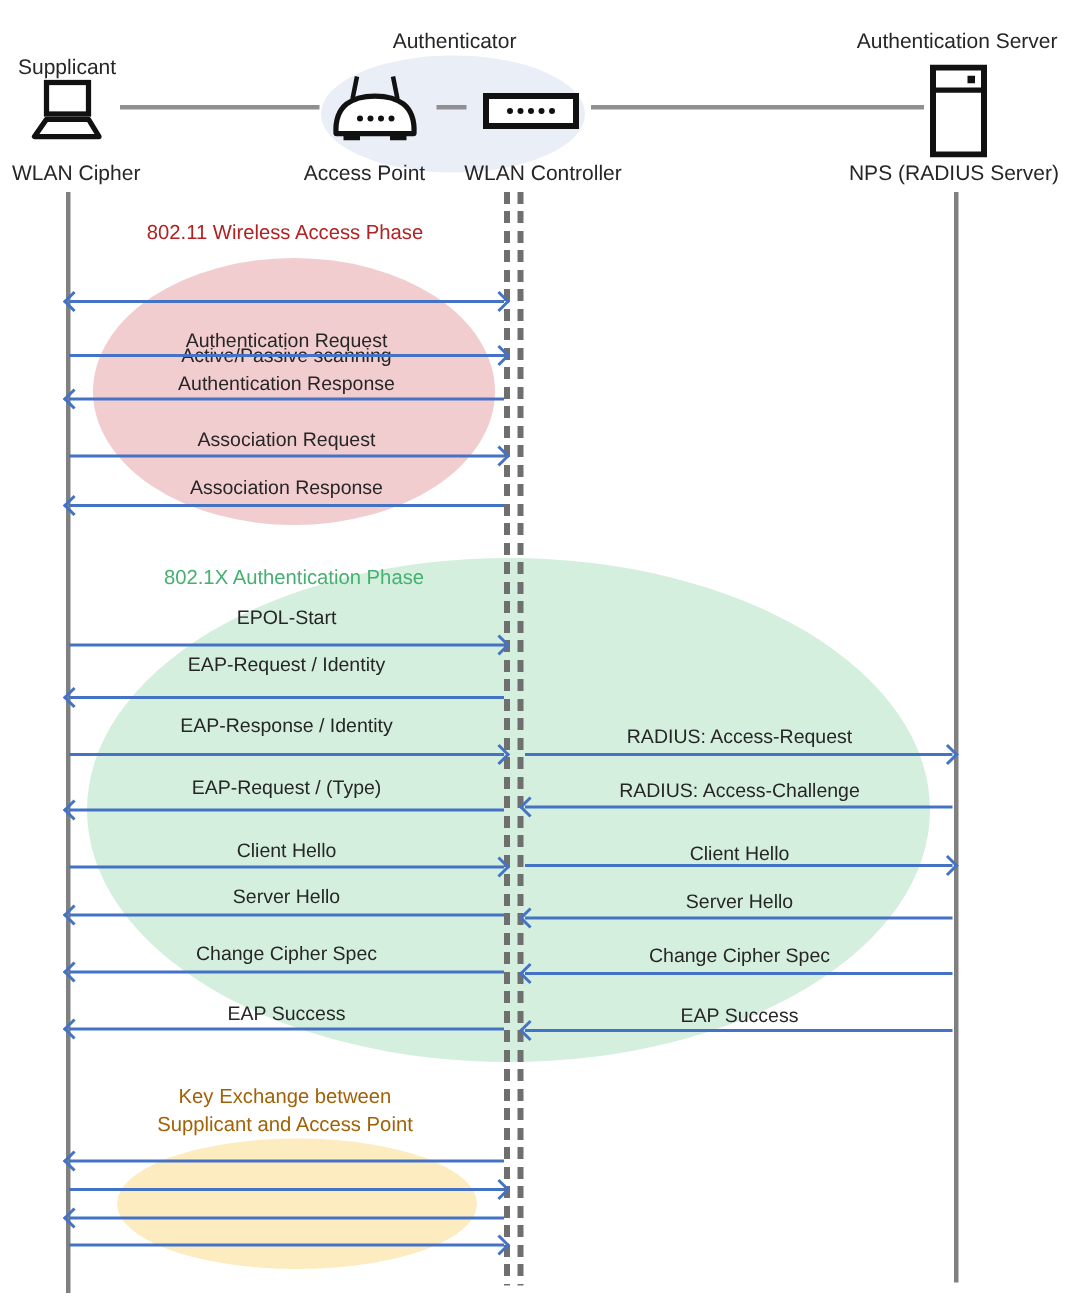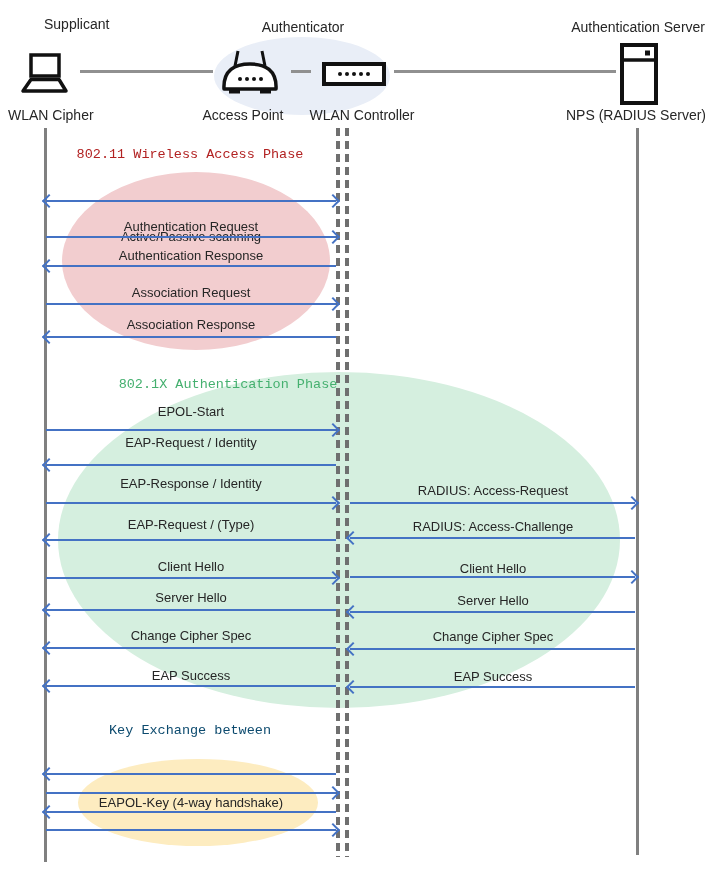--- a/index.html
+++ b/index.html
@@ -9,45 +9,45 @@
   }
   .ellipse{position:absolute;border-radius:50%;z-index:1;}
   .lifeline{position:absolute;width:3px;background:#808080;z-index:2;}
   .lifeline.dashed{
     width:4px;background:repeating-linear-gradient(to bottom,#6f6f6f 0 8px,transparent 8px 13px);
   }
   .hline{position:absolute;height:3px;background:#909090;z-index:2;}
   .icon{position:absolute;z-index:3;}
   .role-label,.device-label{position:absolute;font-size:14px;white-space:nowrap;z-index:4;}
   .centered{transform:translateX(-50%);}
-  .phase-title{position:absolute;font-size:13.5px;white-space:nowrap;z-index:4;transform:translateX(-50%);text-align:left;font-family:Liberation Mono, monospace;}
+  .phase-title{position:absolute;font-size:13.5px;white-space:nowrap;z-index:4;transform:translateX(-50%);text-align:left;}
   .t-red{color:#B22222;}
-  .t-green{color:#45B06F;margin-left:32px;}
-  .t-orange{color:#0c4a6e;}
+  .t-green{color:#45B06F;}
+  .t-orange{color:#a16207;}
   .msg-label{position:absolute;font-size:13px;white-space:nowrap;z-index:5;transform:translateX(-50%);color:#262626;}
   .arrow{position:absolute;height:0;border-top:2px solid #4472C4;z-index:5;}
   .arrow::before,.arrow::after{position:absolute;width:8px;height:8px;top:-6px;}
   .arrow.left::before,.arrow.both::before{
     content:"";left:-2px;border-left:2.5px solid #4472C4;border-bottom:2.5px solid #4472C4;transform:rotate(45deg);
   }
   .arrow.right::after,.arrow.both::after{
     content:"";right:-2px;border-top:2.5px solid #4472C4;border-right:2.5px solid #4472C4;transform:rotate(45deg);
   }
 </style>
 </head>
 <body>
 
 <div class="canvas">
 
   <div class="ellipse" style="left:214px;top:37px;width:176px;height:78px;background:#E9EEF7;"></div>
   <div class="ellipse" style="left:62px;top:172px;width:268px;height:178px;background:#F2CDCF;"></div>
   <div class="ellipse" style="left:58px;top:372px;width:562px;height:336px;background:#D5EFDF;"></div>
   <div class="ellipse" style="left:78px;top:759px;width:240px;height:87px;background:#FDECC0;"></div>
 
-  <div class="role-label" style="left:12px;top:16px;margin-left:32px;">Supplicant</div>
+  <div class="role-label" style="left:12px;top:36px;">Supplicant</div>
   <div class="role-label centered" style="left:303px;top:19px;">Authenticator</div>
   <div class="role-label" style="right:8px;top:19px;text-align:right;">Authentication Server</div>
 
   <div class="hline" style="left:80px;top:70px;width:133px;"></div>
   <div class="hline" style="left:291px;top:70px;width:20px;"></div>
   <div class="hline" style="left:394px;top:70px;width:222px;"></div>
 
   <div class="icon" style="left:14px;top:52px;">
     <svg width="60" height="44" viewBox="0 0 60 44">
       <rect x="17" y="3" width="28" height="21" fill="#fff" stroke="#111" stroke-width="3.5"></rect>
@@ -150,20 +150,20 @@
   <div class="msg-label" style="left:493px;top:593px;">Server Hello</div>
   <div class="arrow left" style="left:350px;top:611px;width:285px;"></div>
 
   <div class="msg-label" style="left:493px;top:629px;">Change Cipher Spec</div>
   <div class="arrow left" style="left:350px;top:648px;width:285px;"></div>
 
   <div class="msg-label" style="left:493px;top:669px;">EAP Success</div>
   <div class="arrow left" style="left:350px;top:686px;width:285px;"></div>
 
   <div class="phase-title t-orange" style="left:190px;top:723px;">Key Exchange between</div>
+  <div class="phase-title t-orange" style="left:190px;top:742px;">Supplicant and Access Point</div>
 
   <div class="arrow left" style="left:46px;top:773px;width:290px;"></div>
   <div class="arrow right" style="left:46px;top:792px;width:290px;"></div>
-  <div class="msg-label" style="left:191px;top:795px;">EAPOL-Key (4-way handshake)</div>
   <div class="arrow left" style="left:46px;top:811px;width:290px;"></div>
   <div class="arrow right" style="left:46px;top:829px;width:290px;"></div>
 
 </div>
 
 </body></html>

